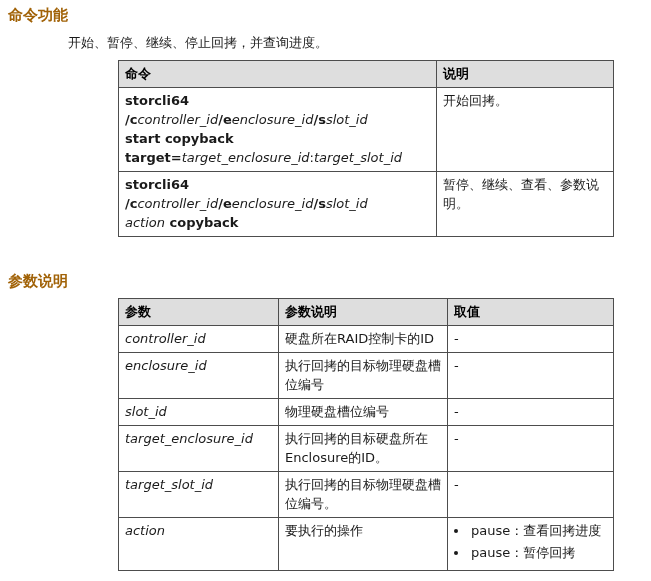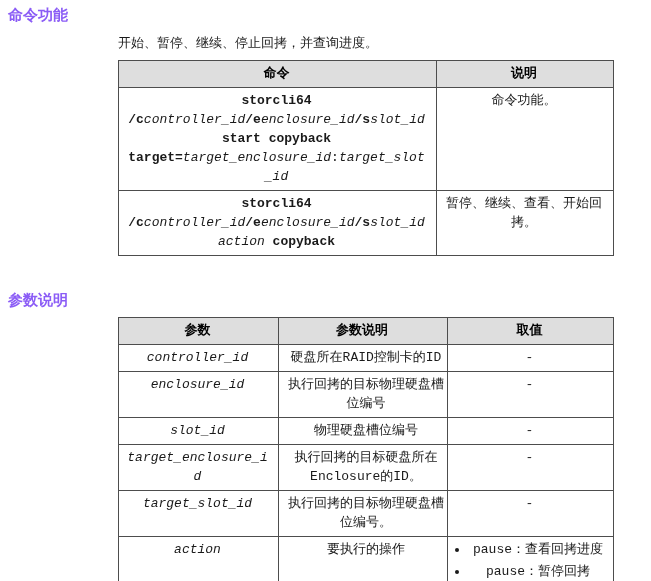--- a/index.html
+++ b/index.html
@@ -9,41 +9,40 @@
   }
   *{box-sizing:border-box;}
   html,body{margin:0;padding:0;}
   body{
     width:651px;height:581px;background:#ffffff;
     font-family:"DejaVu Sans","Liberation Sans",sans-serif;
     color:var(--text);overflow:hidden;
   }
   .page{width:651px;height:581px;position:relative;}
   .heading{
-    font-size:15px;font-weight:bold;color:#8b5cf6;
+    font-size:15px;font-weight:bold;color:#a16207;
     line-height:17px;margin:0;padding:0;
   }
   .h-function{margin:7px 0 0 8px;}
   .h-format{margin:21px 0 0 8px;}
   .h-params{margin:36px 0 0 8px;}
   .body-text{
-    font-size:13px;line-height:19px;margin:9px 0 0 118px;
+    font-size:13px;line-height:19px;margin:9px 0 0 68px;
   }
   table.doc-table{
     border-collapse:collapse;table-layout:fixed;
     margin:8px 0 0 118px;
     font-size:13px;line-height:19px;
     border:1px solid var(--border);
   }
   table.doc-table th,table.doc-table td{
     border:1px solid var(--border);
-    vertical-align:top;text-align:center;
+    vertical-align:top;text-align:left;
     padding:3px 8px 4px 6px;
     word-break:break-word;
-    font-family:Liberation Mono, monospace;
   }
   table.doc-table th{
     background:var(--header-bg);
     font-weight:bold;color:#000;
   }
   table.param-table td.desc{padding-right:0;}
   td .param-name{font-style:italic;}
   ul.value-list{
     margin:0;padding:0 0 0 15px;
   }
@@ -68,25 +67,25 @@
     </colgroup>
     <thead>
       <tr>
         <th>命令</th>
         <th>说明</th>
       </tr>
     </thead>
     <tbody>
       <tr>
         <td><span style="font-weight: bold;">storcli64 /c</span><span style="font-style: italic;">controller_id</span><span style="font-weight: bold;">/e</span><span style="font-style: italic;">enclosure_id</span><span style="font-weight: bold;">/s</span><span style="font-style: italic;">slot_id</span><br><span style="font-weight: bold;">start copyback</span><br><span style="font-weight: bold;">target=</span><span style="font-style: italic;">target_enclosure_id</span><span>:</span><span style="font-style: italic;">target_slot_id</span></td>
-        <td>命令功能。</td>
+        <td>开始回拷。</td>
       </tr>
       <tr>
         <td><span style="font-weight: bold;">storcli64 /c</span><span style="font-style: italic;">controller_id</span><span style="font-weight: bold;">/e</span><span style="font-style: italic;">enclosure_id</span><span style="font-weight: bold;">/s</span><span style="font-style: italic;">slot_id</span><br><span style="font-style: italic;">action</span><span style="font-weight: bold;"> copyback</span></td>
-        <td>暂停、继续、查看、开始回拷。</td>
+        <td>暂停、继续、查看、参数说明。</td>
       </tr>
     </tbody>
   </table>
 
   <h2 class="heading h-params">参数说明</h2>
 
   <table class="doc-table param-table">
     <colgroup>
       <col style="width:160px">
       <col style="width:169px">

